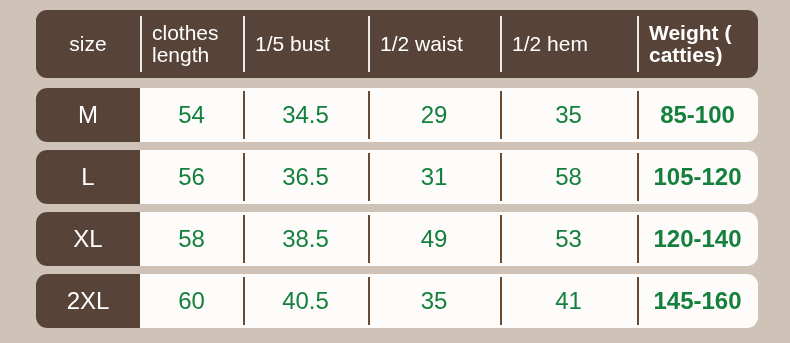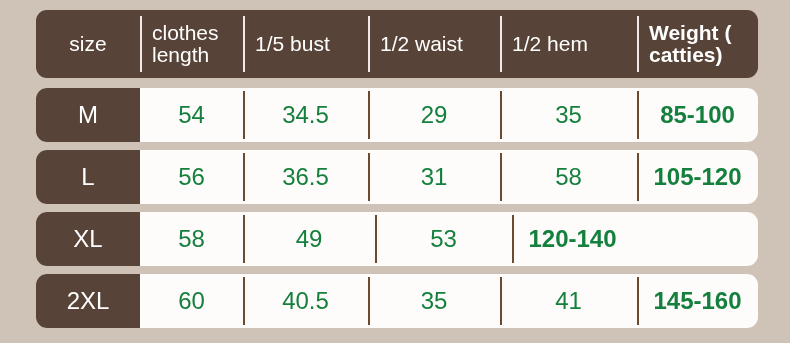--- a/index.html
+++ b/index.html
@@ -149,20 +149,21 @@
       <div class="val-cell col-1">56</div>
       <div class="val-cell col-2">36.5</div>
       <div class="val-cell col-3">31</div>
       <div class="val-cell col-4">58</div>
       <div class="val-cell col-5">105-120</div>
     </div>
 
     <div class="row data-row">
       <div class="size-cell col-size">XL</div>
       <div class="val-cell col-1">58</div>
+      <div class="val-cell col-2">38.5</div>
       <div class="val-cell col-3">49</div>
       <div class="val-cell col-4">53</div>
       <div class="val-cell col-5">120-140</div>
     </div>
 
     <div class="row data-row">
       <div class="size-cell col-size">2XL</div>
       <div class="val-cell col-1">60</div>
       <div class="val-cell col-2">40.5</div>
       <div class="val-cell col-3">35</div>

